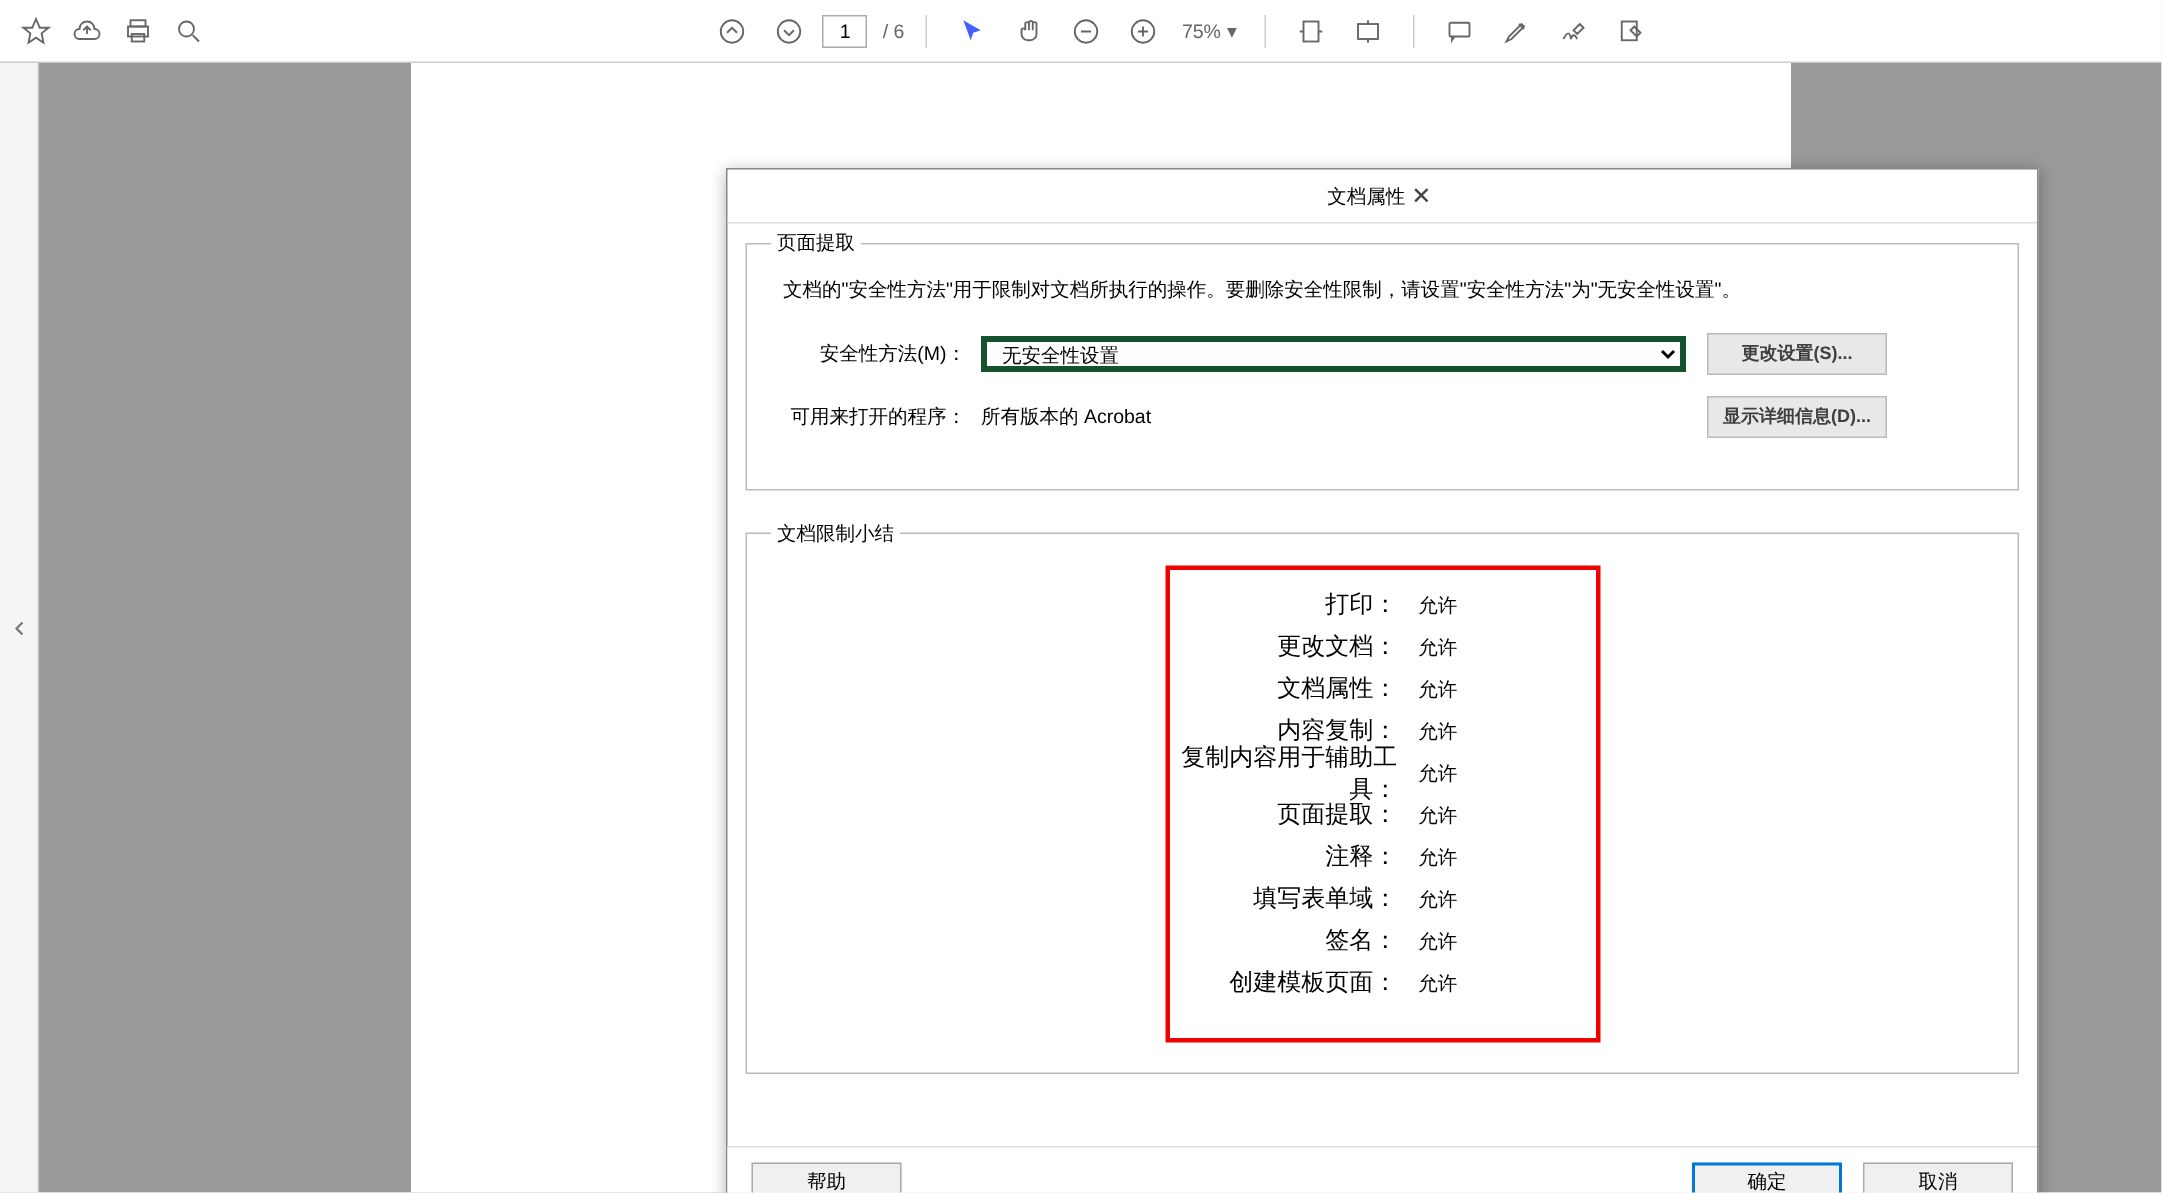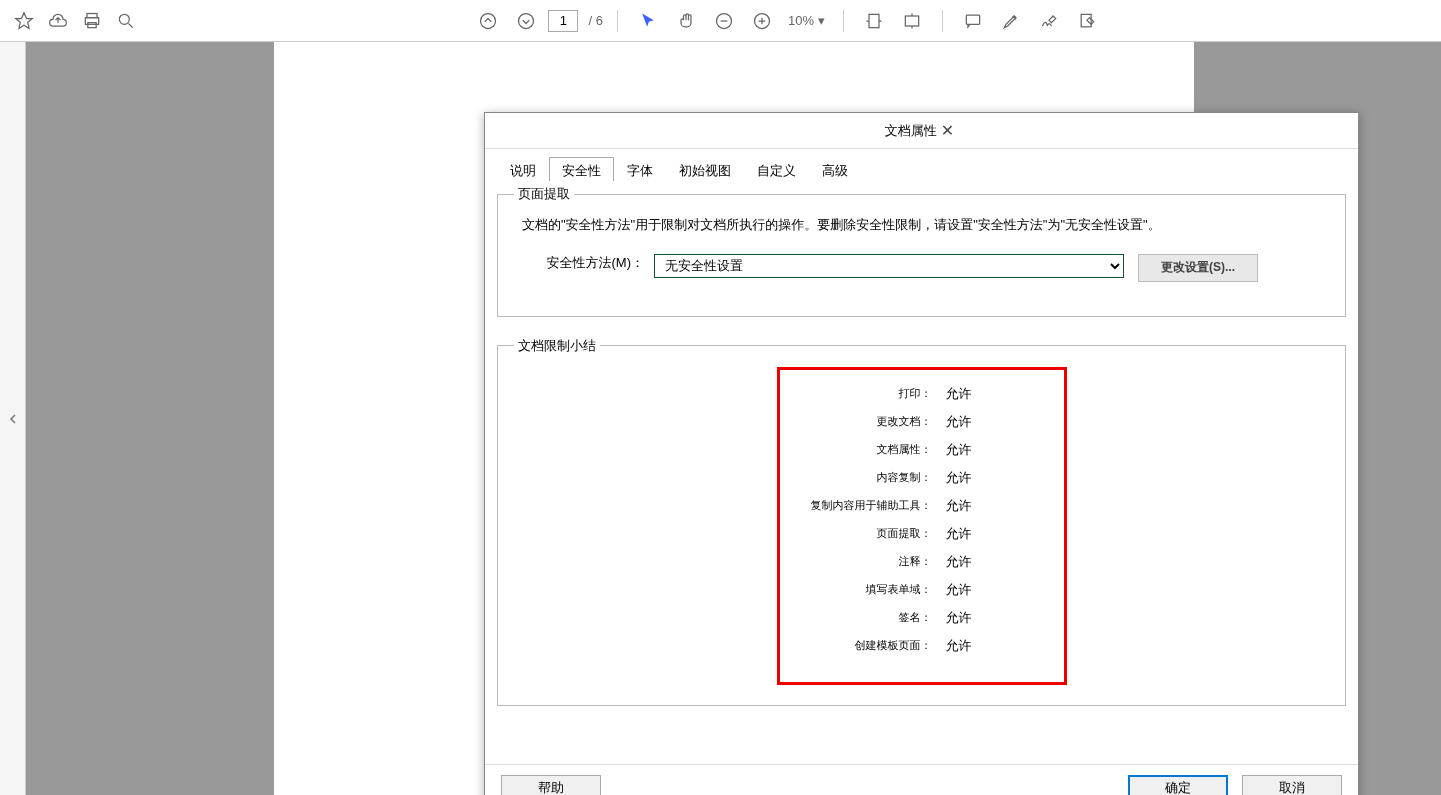--- a/index.html
+++ b/index.html
@@ -30,31 +30,31 @@
     .tab { padding: 4px 12px; font-size: 13px; cursor: pointer; border: 1px solid transparent; border-bottom: none; }
     .tab.active { background: #fff; border-color: #aaa; position: relative; }
     
     .dialog-body { padding: 0 12px; height: 570px; }
     
     fieldset { border: 1px solid #bbb; margin-top: 4px; padding: 12px 16px 20px; position: relative; }
     legend { font-size: 13px; padding: 0 4px; background: #fff; }
     
     .security-desc { font-size: 13px; line-height: 1.6; margin-bottom: 18px; padding-left: 8px; }
     
-    .form-row { display: flex; align-items: flex-start; margin-bottom: 14px; }
+    .form-row { display: flex; align-items: center; margin-bottom: 14px; }
     .form-label { width: 140px; text-align: right; font-size: 13px; padding-right: 10px; }
-    .security-select { flex: 1; max-width: 470px; height: 24px; border: 1px solid #14532d; font-size: 13px; padding: 0 6px; background: #fff; }
+    .security-select { flex: 1; max-width: 470px; height: 24px; border: 4px solid #14532d; font-size: 13px; padding: 0 6px; background: #fff; }
     .form-btn { width: 120px; height: 28px; background: #e8e8e8; border: 1px solid #bbb; font-size: 12px; margin-left: 14px; cursor: pointer; }
     .form-btn:disabled { color: #404040; cursor: default; font-weight: bold; }
     .form-value { font-size: 13px; }
     
     .summary-fieldset { margin-top: 20px; min-height: 360px; }
     .red-box { border: 3px solid #e00; margin: 0 auto; width: 290px; padding: 10px 0 22px; }
     .summary-row { display: flex; align-items: center; height: 28px; }
-    .summary-label { width: 160px; text-align: right; font-size: 11px; padding-right: 8px; }
+    .summary-label { width: 160px; text-align: right; font-size: 16px; padding-right: 8px; }
     .summary-value { font-size: 13px; margin-left: 6px; }
     
     .dialog-footer { position: absolute; bottom: 0; left: 0; right: 0; padding: 10px 16px; display: flex; justify-content: space-between; border-top: 1px solid #ddd; background: #fff; }
     .footer-btn { width: 100px; height: 26px; background: #f0f0f0; border: 1px solid #aaa; font-size: 13px; cursor: pointer; }
     .footer-right { display: flex; gap: 14px; }
     .footer-btn.primary { border: 2px solid #0078d4; }
     
     .stamp { position: absolute; right: -70px; top: 630px; width: 110px; height: 110px; border: 4px solid #e63a1a; border-radius: 50%; }
   </style>
 </head>
@@ -118,21 +118,21 @@
           <path d="M8 12h8"></path>
         </svg>
       </div>
     <div class="tb-btn">
         <svg viewBox="0 0 24 24" fill="none" stroke="currentColor" stroke-width="1.5">
           <circle cx="12" cy="12" r="9"></circle>
           <path d="M8 12h8M12 8v8"></path>
         </svg>
       </div>
     <span class="zoom-display">
-        <span>10%</span> 
+        <span>75%</span> 
         <span>▾</span>
       </span>
     <div class="sep"></div>
     <div class="tb-btn">
         <svg viewBox="0 0 24 24" fill="none" stroke="currentColor" stroke-width="1.5">
           <rect x="6" y="4" width="12" height="16"></rect>
           <path d="M3 12h3M18 12h3"></path>
         </svg>
       </div>
     <div class="tb-btn">
@@ -179,40 +179,37 @@
     </div>
   </div>
 </div>
 
 <div class="dialog">
   <div class="dialog-titlebar">
     <span class="dialog-title">文档属性</span>
     <span class="close-x">✕</span>
   </div>
 
-  <div class="tab-strip">
-    <div class="tab">说明</div>
-    <div class="tab active">安全性</div>
-    <div class="tab">字体</div>
-    <div class="tab">初始视图</div>
-    <div class="tab">自定义</div>
-    <div class="tab">高级</div>
-  </div>
 
   <div class="dialog-body">
     <fieldset>
       <legend>页面提取</legend>
       <div class="security-desc">文档的"安全性方法"用于限制对文档所执行的操作。要删除安全性限制，请设置"安全性方法"为"无安全性设置"。</div>
       <div class="form-row">
         <div class="form-label">安全性方法(M)：</div>
         <select class="security-select">
           <option>无安全性设置</option>
         </select>
         <button class="form-btn" disabled="">更改设置(S)...</button>
       </div>
+      <div class="form-row">
+        <div class="form-label">可用来打开的程序：</div>
+        <div class="form-value" style="flex:1;max-width:470px">所有版本的 Acrobat</div>
+        <button class="form-btn" disabled="">显示详细信息(D)...</button>
+      </div>
     </fieldset>
 
     <fieldset class="summary-fieldset">
       <legend>文档限制小结</legend>
       <div class="red-box">
         <div id="summary-rows">
             <div class="summary-row">
               <div class="summary-label">打印：</div>
               <div class="summary-value">允许</div>
             </div>

